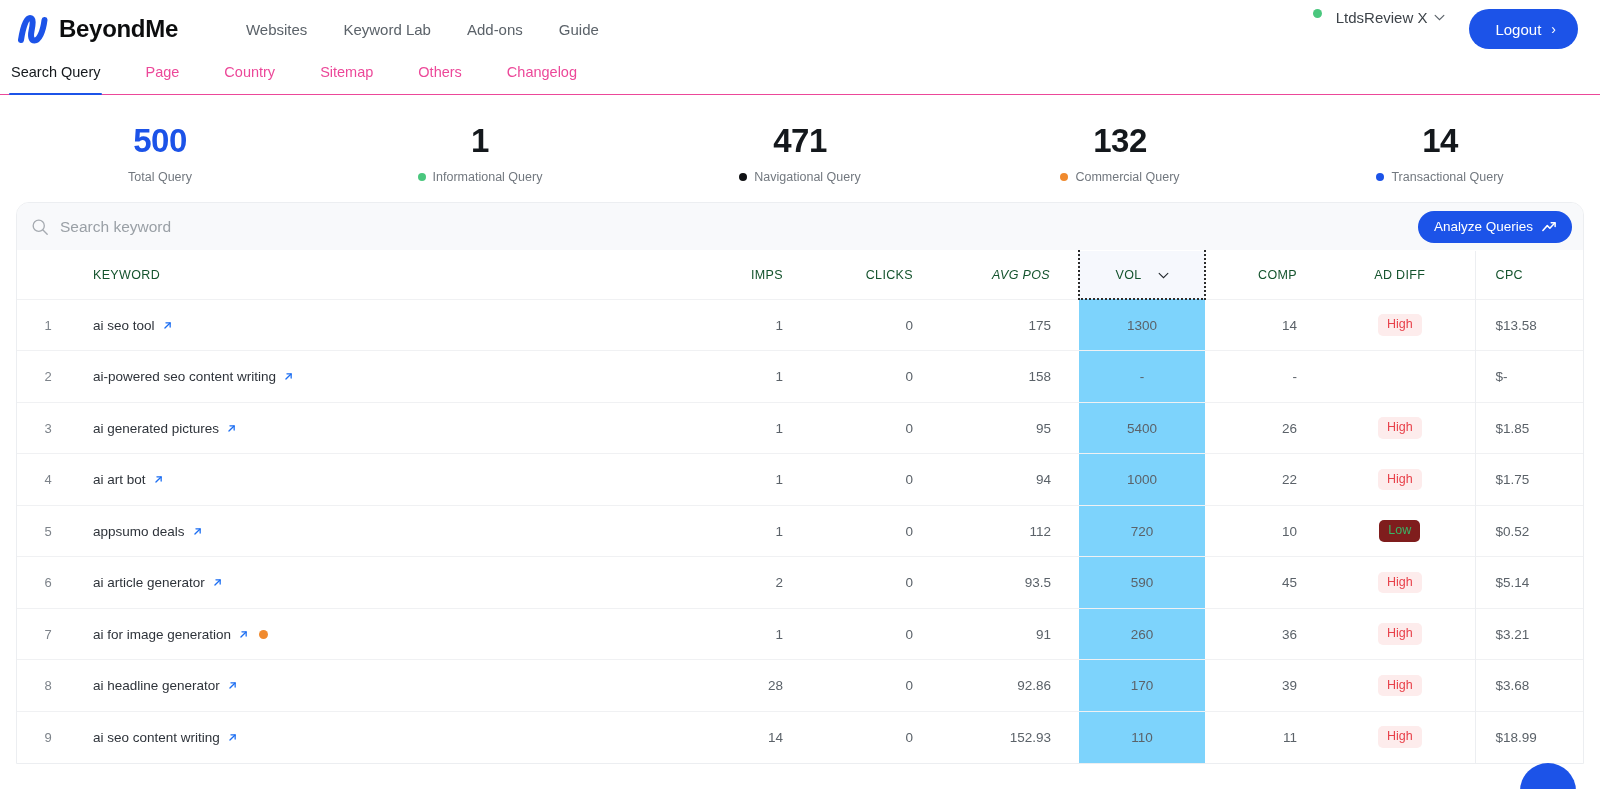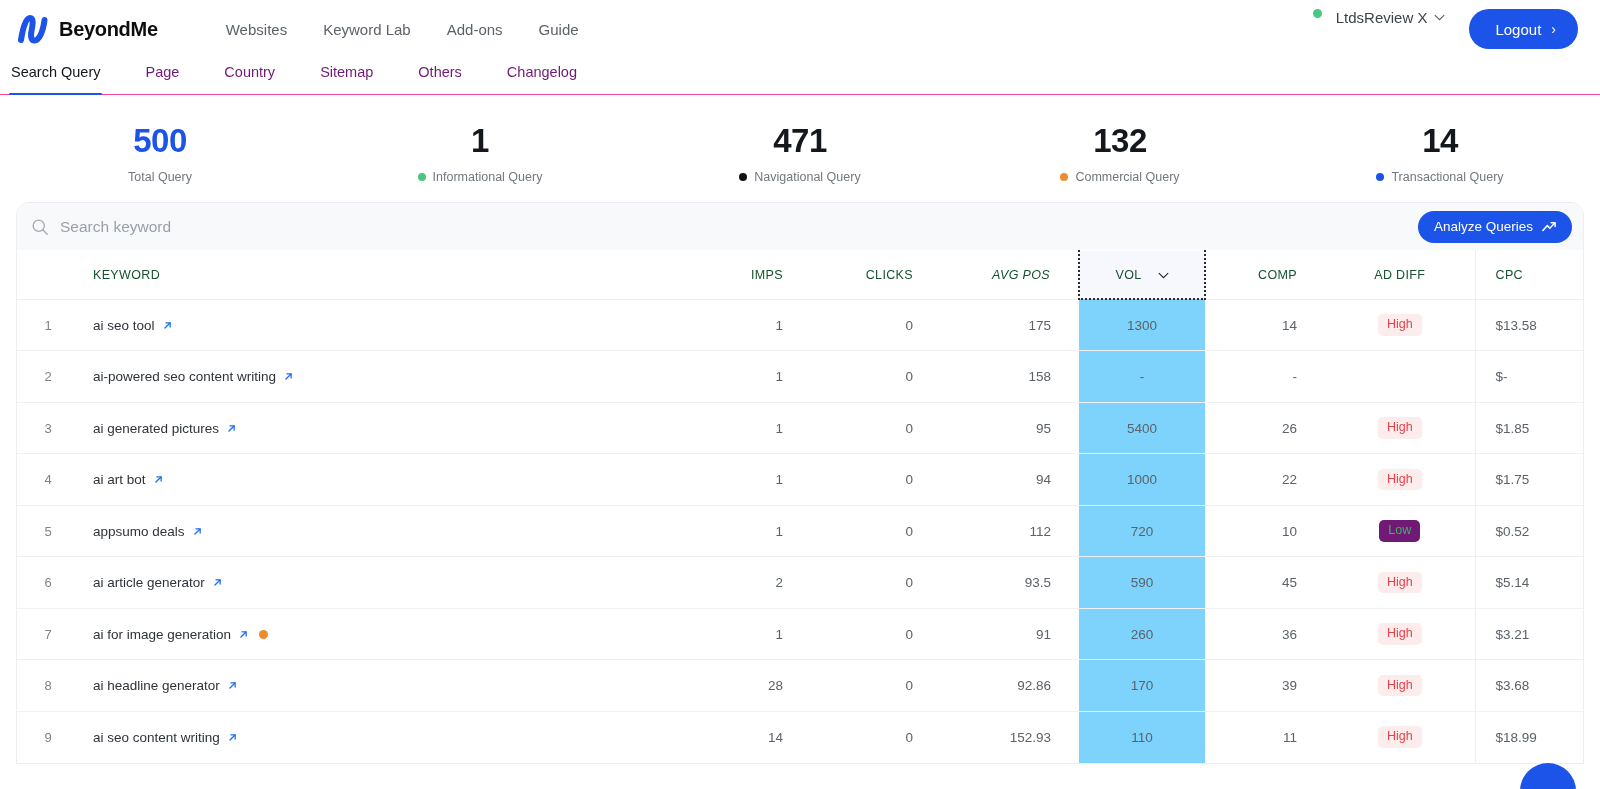--- a/index.html
+++ b/index.html
@@ -14,21 +14,21 @@
   
   .topbar {
     height: 58px;
     display: flex;
     align-items: center;
     padding: 0 22px 0 18px;
   }
   .brand { display: flex; align-items: center; gap: 11px; }
   .brand-mark { width: 30px; height: 32px; display: block; }
   .brand-name {
-    font-size: 20px; font-weight: bold; letter-spacing: -0.3px; color: #0c0d0e;
+    font-size: 24px; font-weight: bold; letter-spacing: -0.3px; color: #0c0d0e;
   }
   .mainnav { display: flex; align-items: center; gap: 36px; margin-left: 68px; }
   .mainnav a {
     font-size: 15px; color: #5b6269; text-decoration: none; white-space: nowrap;
   }
   .topbar-right { margin-left: auto; display: flex; align-items: flex-start; gap: 14px; }
   .status-dot { width: 9px; height: 9px; border-radius: 50%; background: #4ac77e; }
   .account {
     display: flex; align-items: center; gap: 7px;
     font-size: 15px; color: #3d4349; margin-right: 10px;
@@ -43,21 +43,21 @@
   }
   .logout-btn .arrow { font-size: 14px; line-height: 1; }
 
   
   .tabs-wrap {
     padding: 0 22px;
     border-bottom: 1px solid #ec4899;
   }
   .tabs { display: flex; gap: 0; }
   .tab {
-    font-size: 14.5px; color: #701a75;
+    font-size: 14.5px; color: #ec4899;
     padding: 6px 2px 14px;
     margin-right: 41px;
     cursor: pointer; position: relative; white-space: nowrap;
   }
   .tab:first-child { margin-left: -13px; }
   .tab.active { color: #14181c; }
   .tab.active::after {
     content: ""; position: absolute; left: 0; right: 0; bottom: -1px;
     height: 2.5px; background: #1c53e8; border-radius: 2px;
   }
@@ -155,21 +155,21 @@
 
   .kw-inner { display: inline-flex; align-items: center; gap: 7px; }
   .ext-icon { width: 11px; height: 11px; display: block; }
   .kw-dot { width: 9px; height: 9px; border-radius: 50%; display: inline-block; margin-left: 3px; }
 
   .badge {
     display: inline-block; border-radius: 5px;
     padding: 3px 9px; font-size: 12.5px; line-height: 1.25;
   }
   .badge.high { background: #fdecec; color: #e8414a; }
-  .badge.low  { background: #701a75; color: #39b566; }
+  .badge.low  { background: #7f1d1d; color: #39b566; }
 
   
   .fab {
     position: absolute; right: 24px; bottom: -30px;
     width: 56px; height: 56px; border-radius: 50%;
     background: #1c53e8; border: none; cursor: pointer;
   }
 </style>
 </head>
 <body>

